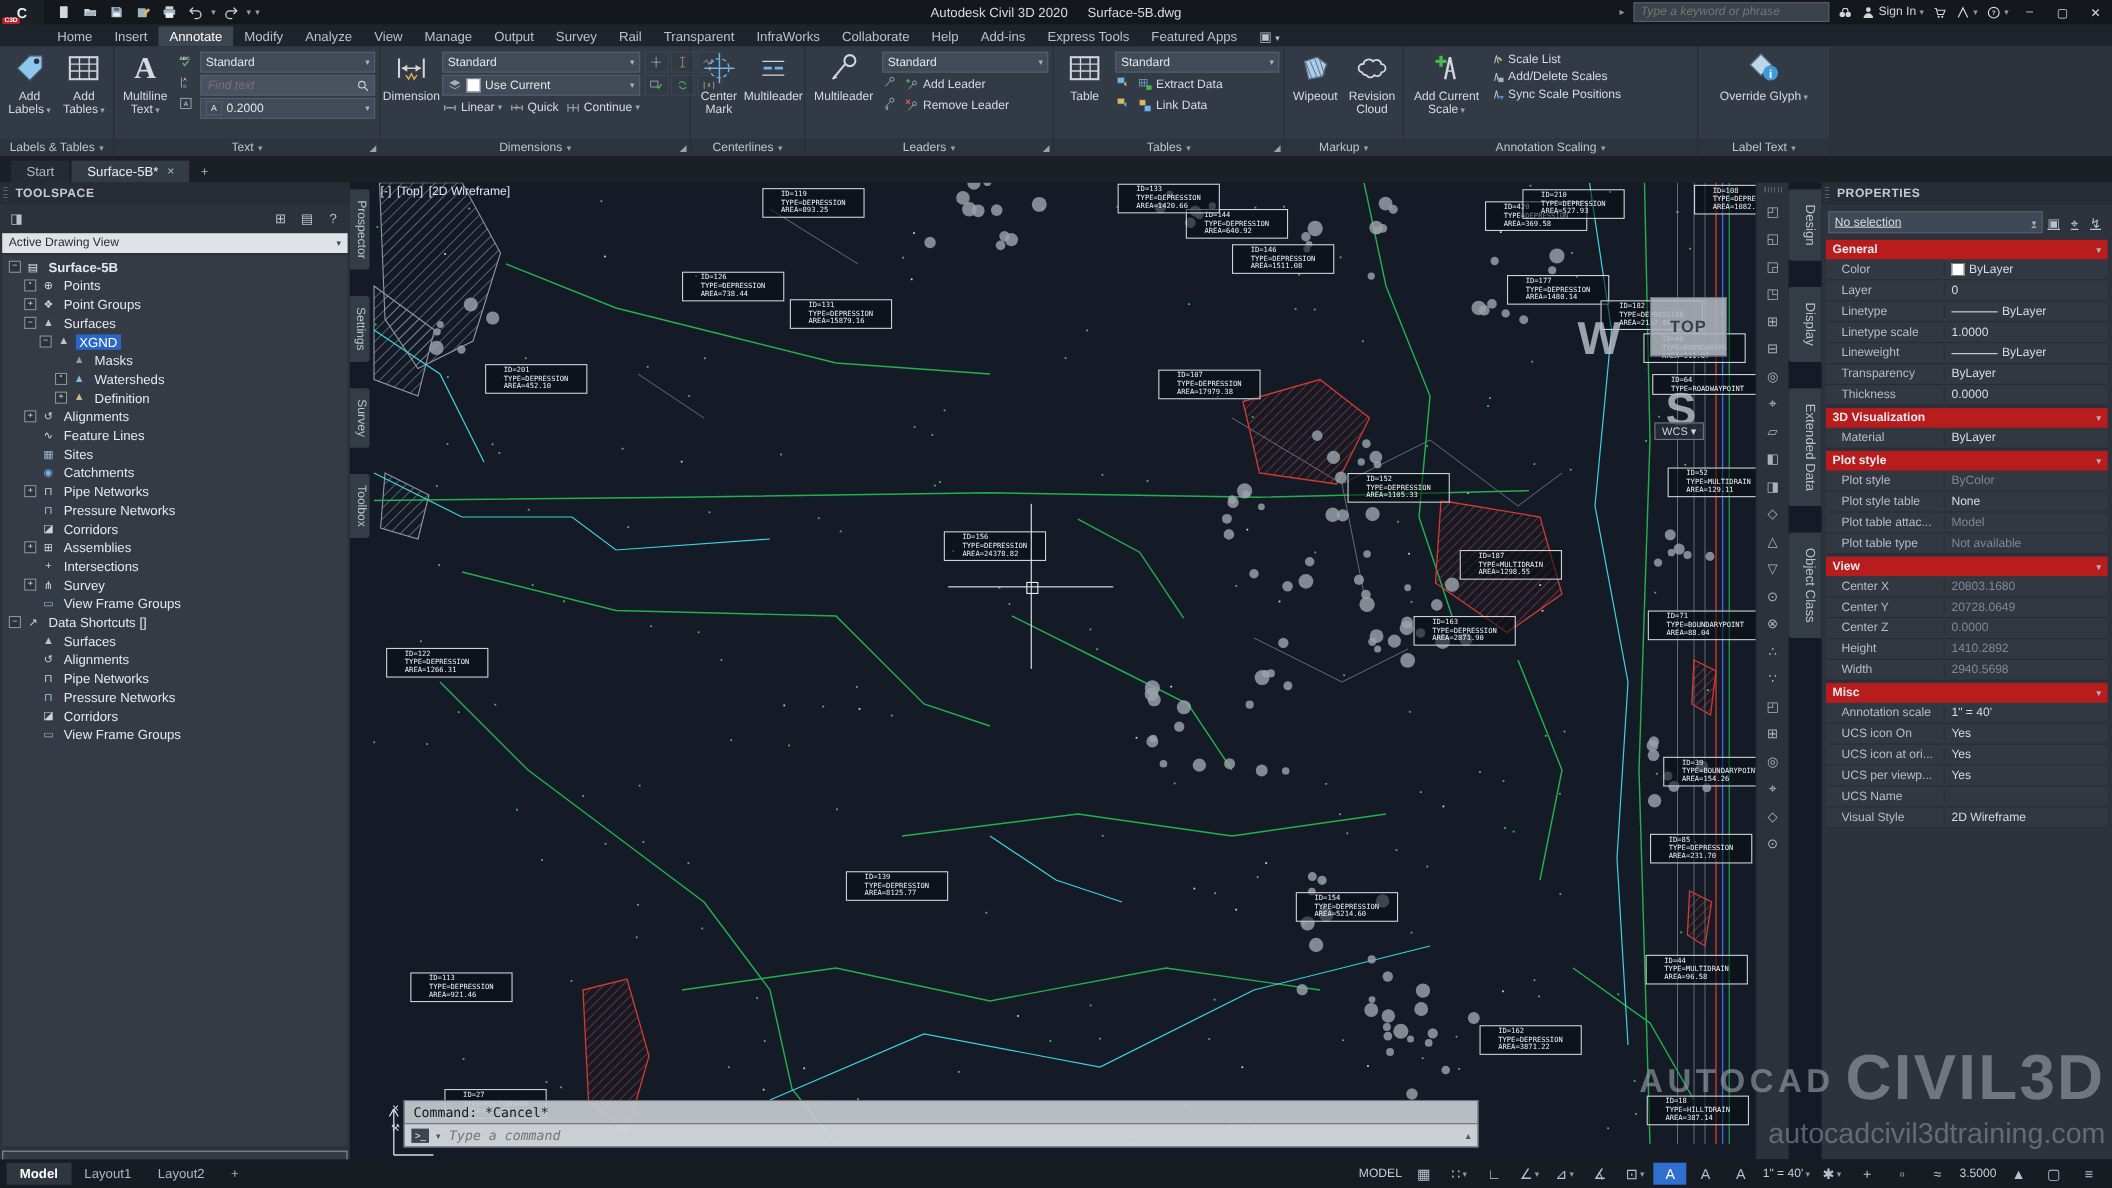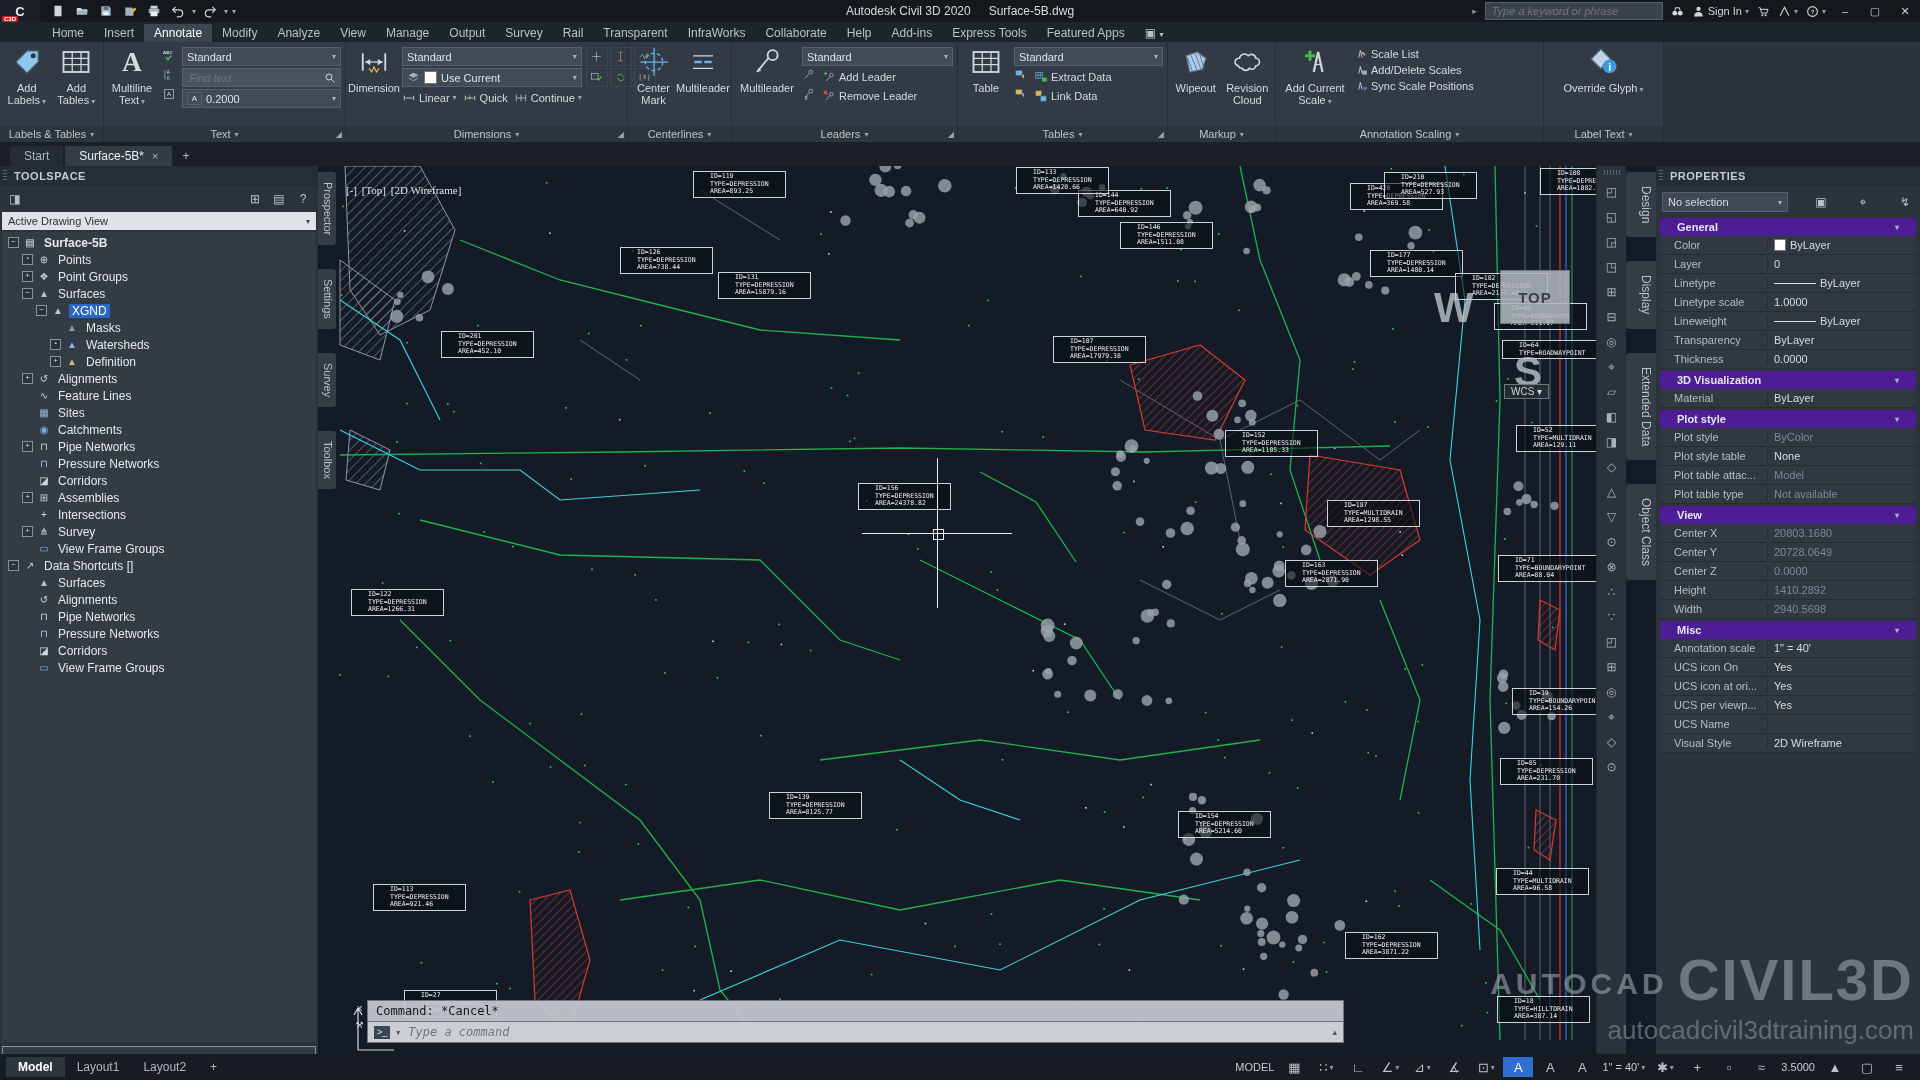--- a/index.html
+++ b/index.html
@@ -85,21 +85,21 @@
   .trow .lbl.bold{font-weight:bold;}
   #tspreview{height:112px;margin:2px;border:1px solid #8b949e;background:#343b44;}
   
   .vtabs{position:absolute;top:0;width:18px;display:flex;flex-direction:column;gap:24px;padding-top:6px;}
   .vtab{writing-mode:vertical-rl;background:#343c46;color:#b9c1c9;font-size:11px;padding:10px 2px;border-radius:0 3px 3px 0;}
   #lefttabs{left:318px;}
   #righttabs{left:1626px;width:30px;}
   #righttabs .vtab{border-radius:3px 0 0 3px;padding:14px 3px;font-size:12px;}
   
   #drawing{position:absolute;left:336px;top:0;width:1260px;height:888px;background:#151b26;overflow:hidden;}
-  #vpcontrols{position:absolute;left:10px;top:18px;font-size:11px;color:#dfe5ea;z-index:5;font-family:Liberation Serif, serif;}
+  #vpcontrols{position:absolute;left:10px;top:2px;font-size:11px;color:#dfe5ea;z-index:5;}
   #vpcontrols span{margin-right:2px;}
   .dlabel{position:absolute;font-family:"DejaVu Sans Mono",monospace;font-size:6.5px;line-height:7.5px;color:#eef2f6;border:1px solid rgba(238,244,248,.85);background:rgba(8,12,18,.55);padding:1px 16px;white-space:pre;z-index:4;}
   #viewcube{position:absolute;left:1090px;top:70px;width:170px;height:190px;z-index:6;color:#b8bec6;}
   #viewcube .big{position:absolute;font-size:42px;font-weight:bold;color:rgba(190,196,204,.8);}
   #vc-top{position:absolute;left:74px;top:34px;width:68px;height:52px;background:rgba(175,181,188,.88);border:1px solid #6f7680;display:flex;align-items:center;justify-content:center;color:#3a4048;font-weight:bold;font-size:15px;letter-spacing:1px;}
   #vc-wcs{position:absolute;left:78px;top:148px;background:rgba(40,46,56,.8);border:1px solid #6f7680;font-size:10px;padding:1px 6px;color:#cdd3da;}
   #crosshair{position:absolute;left:0;top:0;z-index:7;}
   
   #cmddock{position:absolute;left:352px;top:1000px;width:992px;height:56px;z-index:30;display:flex;}
   #cmdgrip{width:15px;display:flex;flex-direction:column;align-items:center;color:#cfd6dd;font-size:11px;gap:6px;padding-top:2px;}
@@ -108,26 +108,26 @@
   #cmdinput{background:rgba(213,217,221,.95);border:1px solid #6f7680;border-top:none;height:20px;display:flex;align-items:center;padding:0 6px;gap:6px;}
   #cmdinput .cico{background:#3c4650;color:#e8eef4;font-size:9px;padding:0 3px;line-height:13px;}
   #cmdinput input{flex:1;background:transparent;border:none;outline:none;font-style:italic;color:#555;font-size:12px;font-family:"DejaVu Sans Mono",monospace;}
   #cmdinput .up{color:#555;font-size:9px;}
   
   #rtoolbar{position:absolute;left:1596px;top:0;width:30px;height:888px;background:#2b323b;border-left:1px solid #20262d;display:flex;flex-direction:column;align-items:center;padding-top:4px;box-sizing:border-box;gap:2px;}
   #rtoolbar .rt{width:22px;height:21px;display:flex;align-items:center;justify-content:center;color:#aab2bb;font-size:12px;border:1px solid transparent;}
   #rtoolbar .dots{width:16px;height:5px;background:repeating-linear-gradient(90deg,#5a636d 0 1px,transparent 1px 3px);margin-bottom:3px;}
   
   #props{position:absolute;left:1656px;top:0;width:264px;height:888px;background:#2d333c;display:flex;flex-direction:column;box-sizing:border-box;}
-  #propsel{display:flex;align-items:center;gap:24px;padding:6px 6px 4px 6px;}
+  #propsel{display:flex;align-items:flex-end;gap:1px;padding:6px 6px 4px 6px;text-decoration:underline;}
   #noselect{flex:1;background:#3f4956;border:1px solid #545f6d;height:18px;display:flex;align-items:center;padding:0 5px;font-size:11px;color:#d7dce2;}
   #noselect .dd{margin-left:auto;font-size:8px;color:#aab2bb;}
   .pico{width:18px;height:18px;display:flex;align-items:center;justify-content:center;color:#b8c0c9;font-size:12px;}
   .psec{margin:2px 4px 0 4px;}
-  .pshead{background:#4c1d95;height:18px;display:flex;align-items:center;font-size:11px;font-weight:bold;color:#e4e9ee;padding:0 17px;}
+  .pshead{background:#b91c1c;height:18px;display:flex;align-items:center;font-size:11px;font-weight:bold;color:#e4e9ee;padding:0 6px;}
   .pshead .dd{margin-left:auto;font-size:8px;color:#aab2bb;}
   .prow{display:flex;height:18px;border-bottom:1px solid #262c34;font-size:11px;align-items:center;background:#313842;}
   .prow .pl{width:108px;padding-left:14px;color:#b6bdc6;border-right:1px solid #262c34;box-sizing:border-box;overflow:hidden;white-space:nowrap;}
   .prow .pv{flex:1;padding-left:6px;color:#d7dce2;display:flex;align-items:center;gap:4px;overflow:hidden;white-space:nowrap;}
   .prow .pv.muted{color:#7f8893;}
   .prow .ltline{display:inline-block;width:42px;height:1px;background:#d7dce2;}
   
   #statusbar{position:absolute;left:0;top:1054px;width:1920px;height:26px;background:#171c22;display:flex;align-items:center;padding:0 6px;box-sizing:border-box;}
   .ltab{padding:3px 12px;font-size:12px;color:#aeb6bf;}
   .ltab.active{background:#2e3640;color:#fff;font-weight:bold;}

